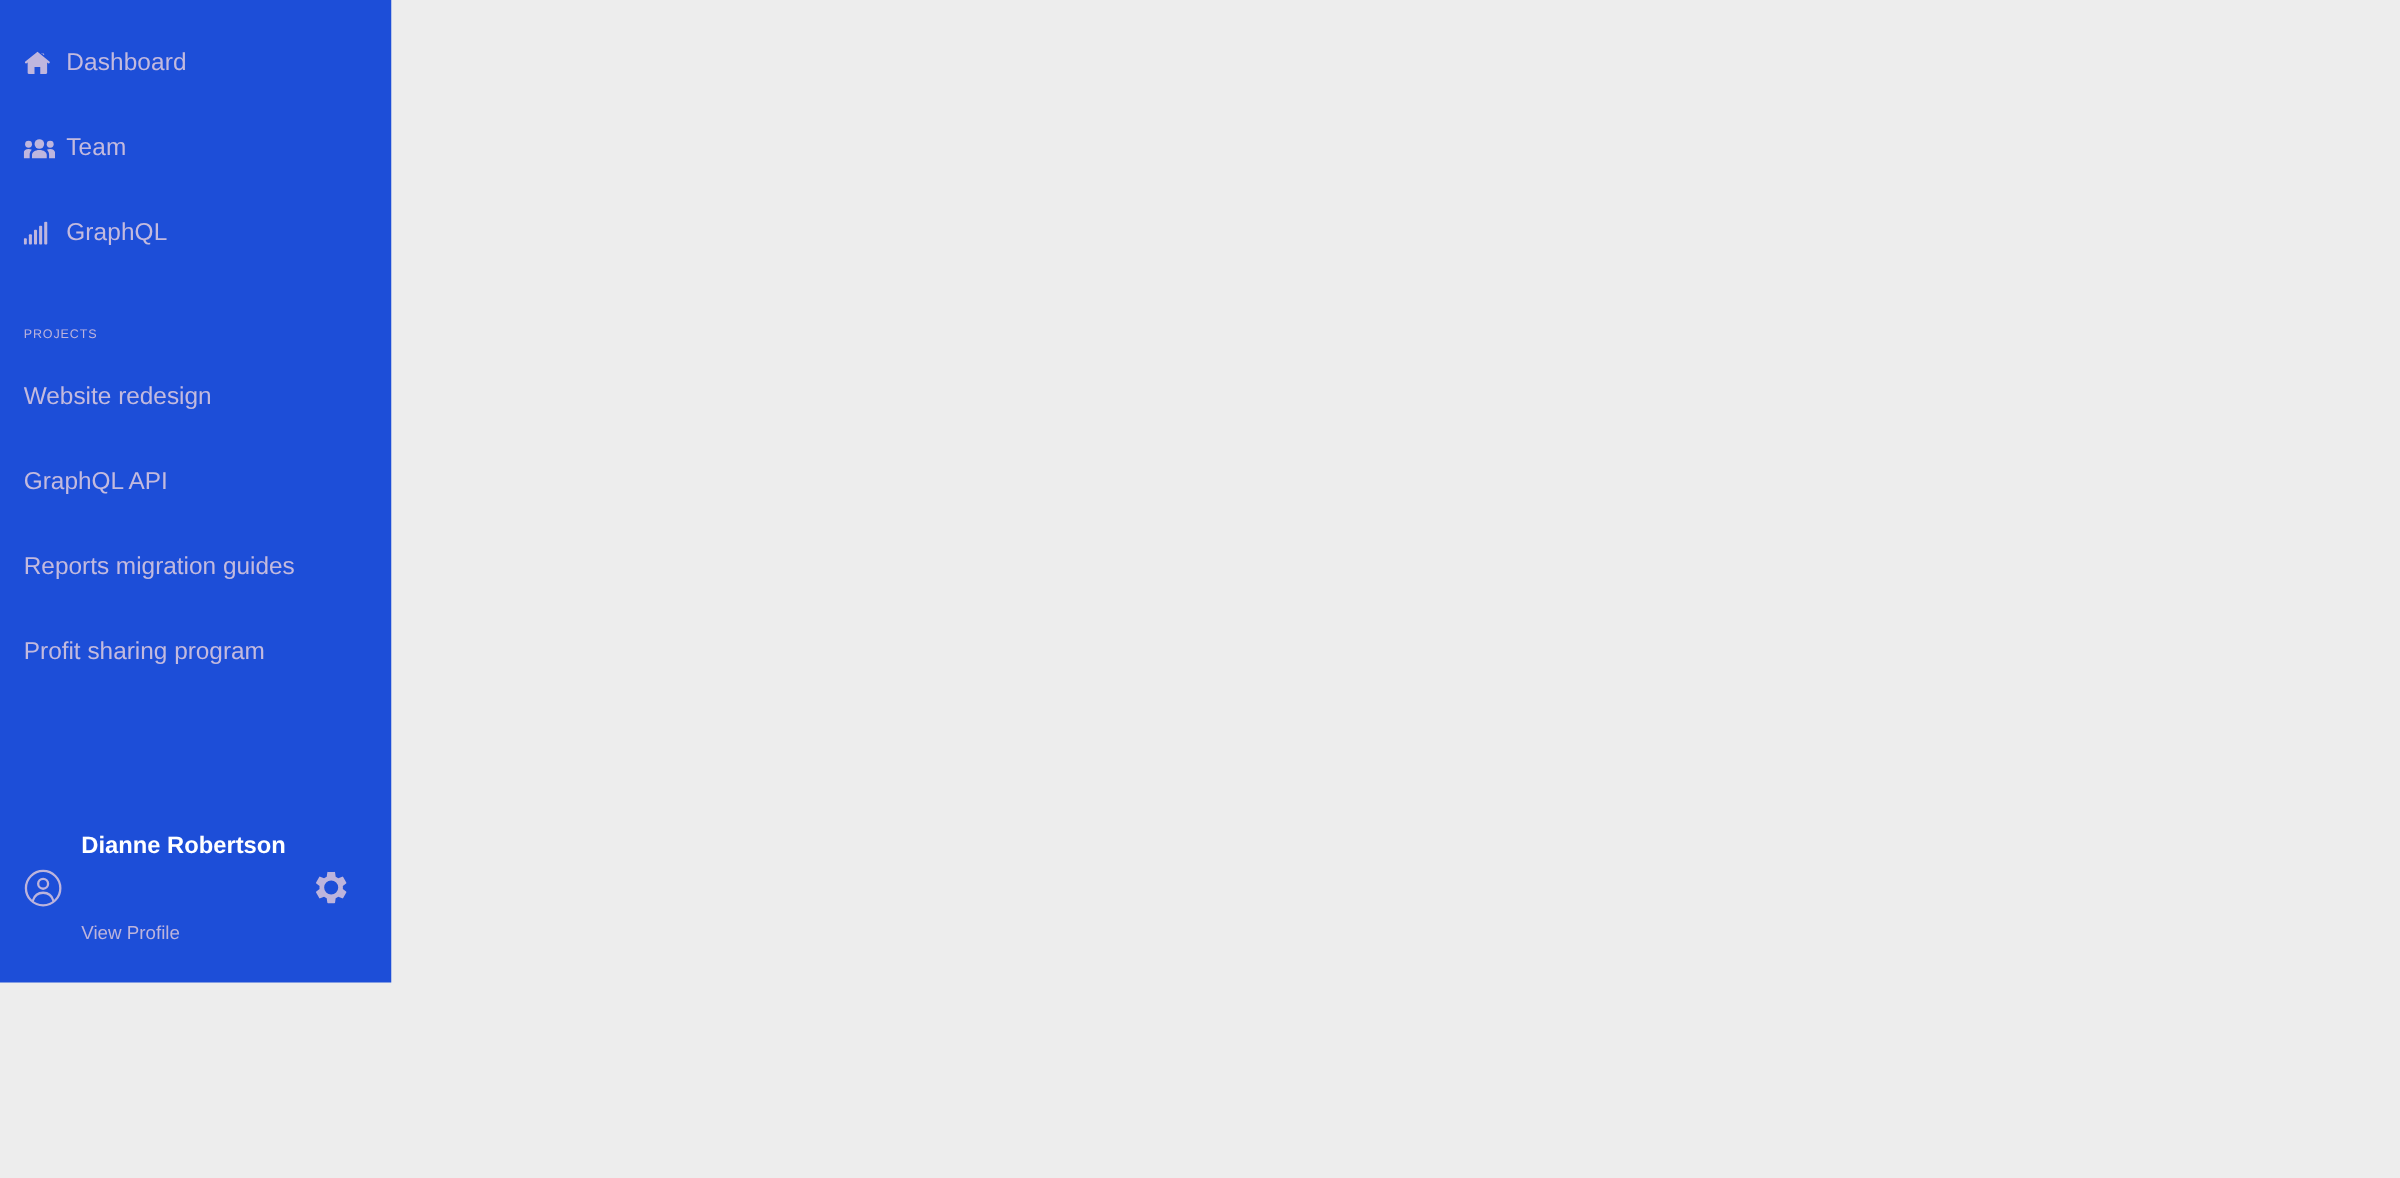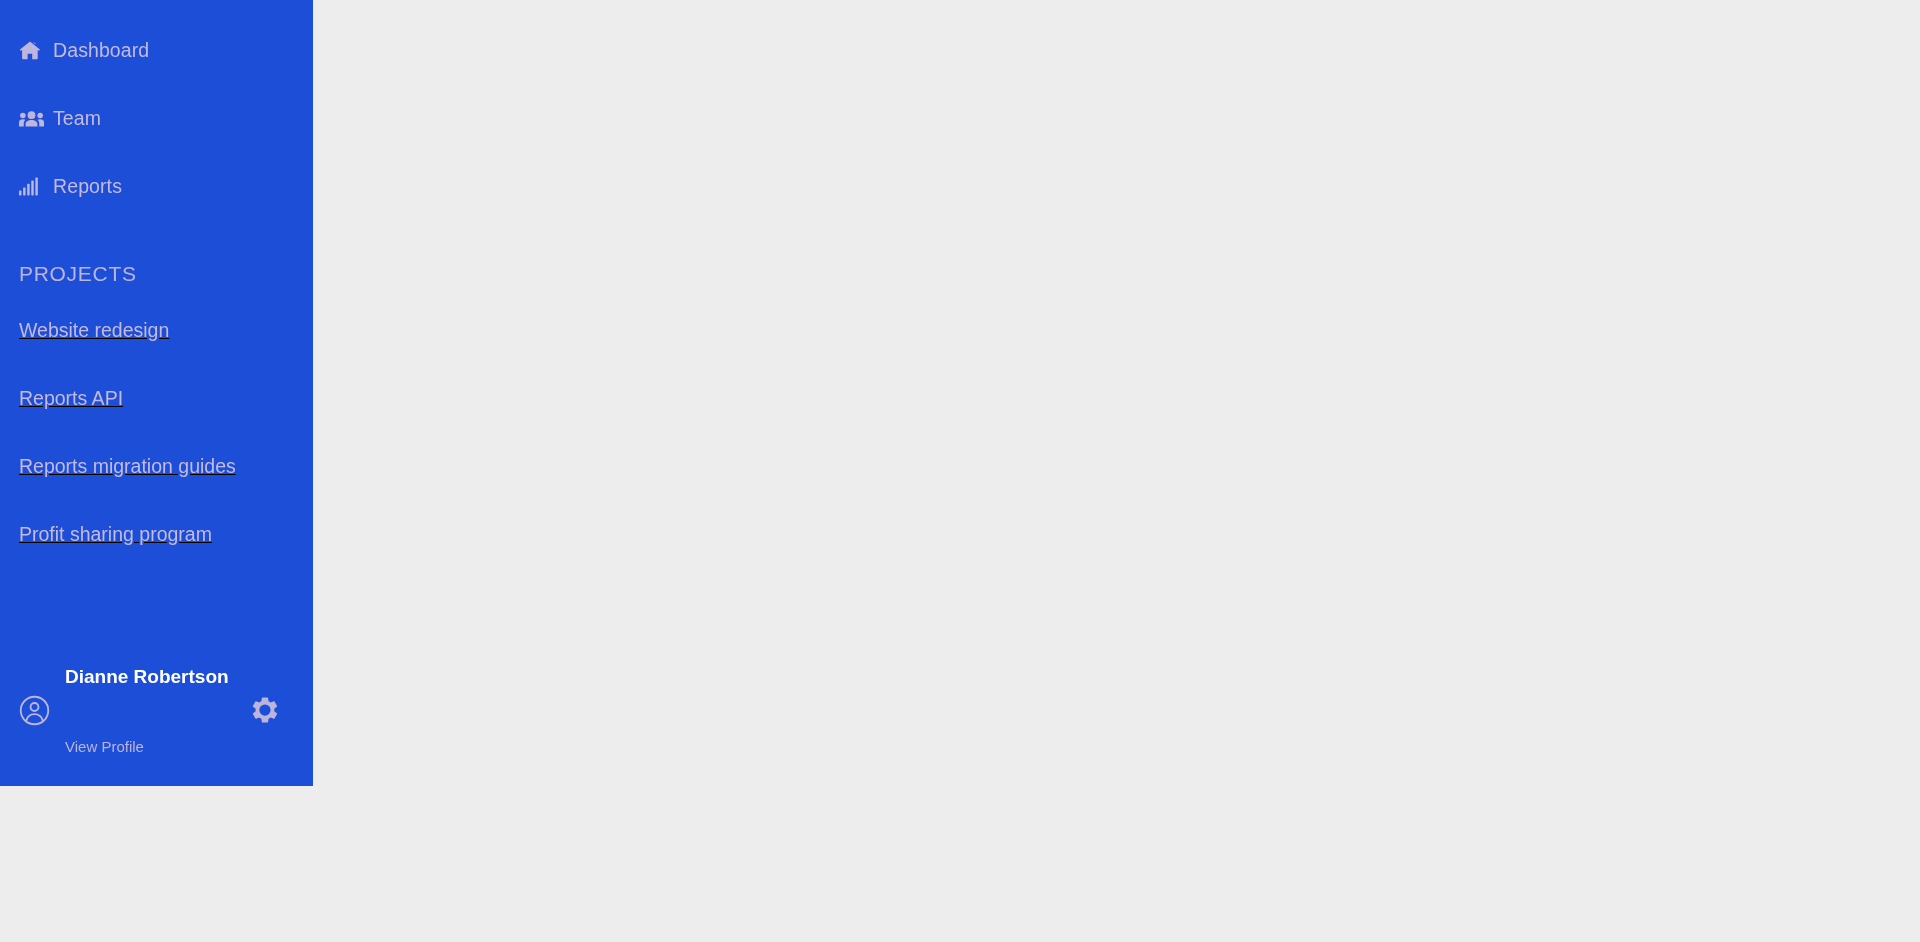--- a/index.html
+++ b/index.html
@@ -63,30 +63,30 @@
   .nav-badge {
     margin-left: auto;
     font-size: 16.5px;
     font-weight: bold;
     color: #ffffff;
     line-height: 1;
   }
 
   
   .section-heading {
-    font-size: 21px;
+    font-size: 10px;
     color: #bdb4dc;
     letter-spacing: 0.7px;
     padding: 0 19px;
     margin-top: 42px;
     margin-bottom: 10px;
     user-select: none;
   }
 
-  .project-list { list-style: none; text-decoration: underline; }
+  .project-list { list-style: none; }
 
   .project-item {
     display: flex;
     align-items: center;
     height: 68px;
     padding: 0 19px;
     font-size: 19.5px;
     color: #c3bade;
     cursor: pointer;
     white-space: nowrap;
@@ -185,31 +185,31 @@
     <li class="nav-item">
       <span class="nav-icon">
         <svg viewBox="0 0 22 20" width="20" height="19" aria-hidden="true">
           <rect x="0" y="14.5" width="2.7" height="5.5" rx="0.8"></rect>
           <rect x="4.5" y="11" width="2.7" height="9" rx="0.8"></rect>
           <rect x="9.0" y="7" width="2.7" height="13" rx="0.8"></rect>
           <rect x="13.5" y="3.5" width="2.7" height="16.5" rx="0.8"></rect>
           <rect x="18.0" y="0" width="2.7" height="20" rx="0.8"></rect>
         </svg>
       </span>
-      <span class="nav-label">Reports</span>
+      <span class="nav-label">GraphQL</span>
       <span class="nav-badge"></span>
     </li>
 
   </ul>
 
   <div class="section-heading">PROJECTS</div>
 
   <ul class="project-list">
     <li class="project-item">Website redesign</li>
-    <li class="project-item">Reports API</li>
+    <li class="project-item">GraphQL API</li>
     <li class="project-item">Reports migration guides</li>
     <li class="project-item">Profit sharing program</li>
   </ul>
 
   <div id="profile">
     <span class="avatar">
       <svg viewBox="0 0 32 32" width="31" height="31" aria-hidden="true">
         <circle cx="16" cy="16" r="14.2" fill="none" stroke="#bdb4dc" stroke-width="1.9"></circle>
         <circle cx="16" cy="12.4" r="4.1" fill="none" stroke="#bdb4dc" stroke-width="1.9"></circle>
         <path d="M7.6 26.2c1.2-4 4.5-6.4 8.4-6.4s7.2 2.4 8.4 6.4" fill="none" stroke="#bdb4dc" stroke-width="1.9" stroke-linecap="round"></path>

